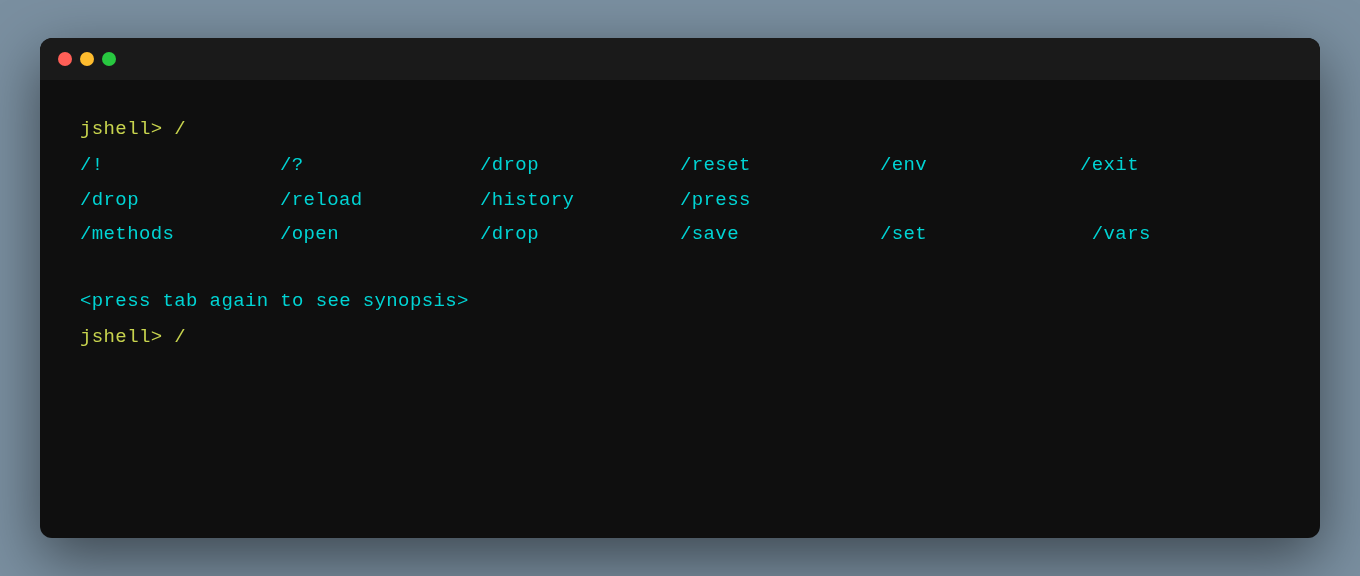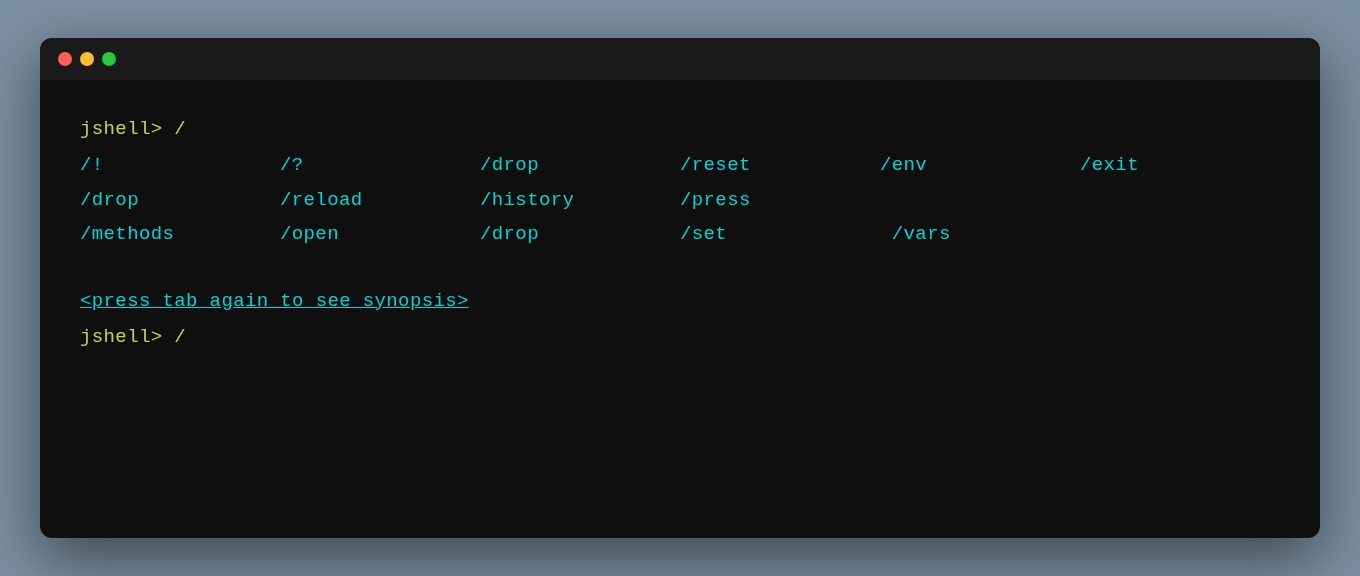--- a/index.html
+++ b/index.html
@@ -64,21 +64,20 @@
 
     .cmd {
       color: #00d4d4;
       white-space: nowrap;
     }
 
     .press-tab {
       color: #00d4d4;
       margin-top: 18px;
       margin-bottom: 6px;
-      text-decoration: underline;
     }
 
     .prompt-bottom {
       color: #c8d44e;
     }
 
     .spacer {
       height: 10px;
     }
   </style>
@@ -107,20 +106,21 @@
       <span class="cmd">/drop</span>
       <span class="cmd">/reload</span>
       <span class="cmd">/history</span>
       <span class="cmd">/press</span>
       <span class="cmd"></span>
       <span class="cmd"></span>
 
       <span class="cmd">/methods</span>
       <span class="cmd">/open</span>
       <span class="cmd">/drop</span>
+      <span class="cmd">/save</span>
       <span class="cmd">/set</span>
 
       <span class="cmd">&nbsp;/vars</span>
       <span class="cmd"></span>
       <span class="cmd"></span>
       <span class="cmd"></span>
       <span class="cmd"></span>
     </div>
 
     <div class="spacer"></div>

